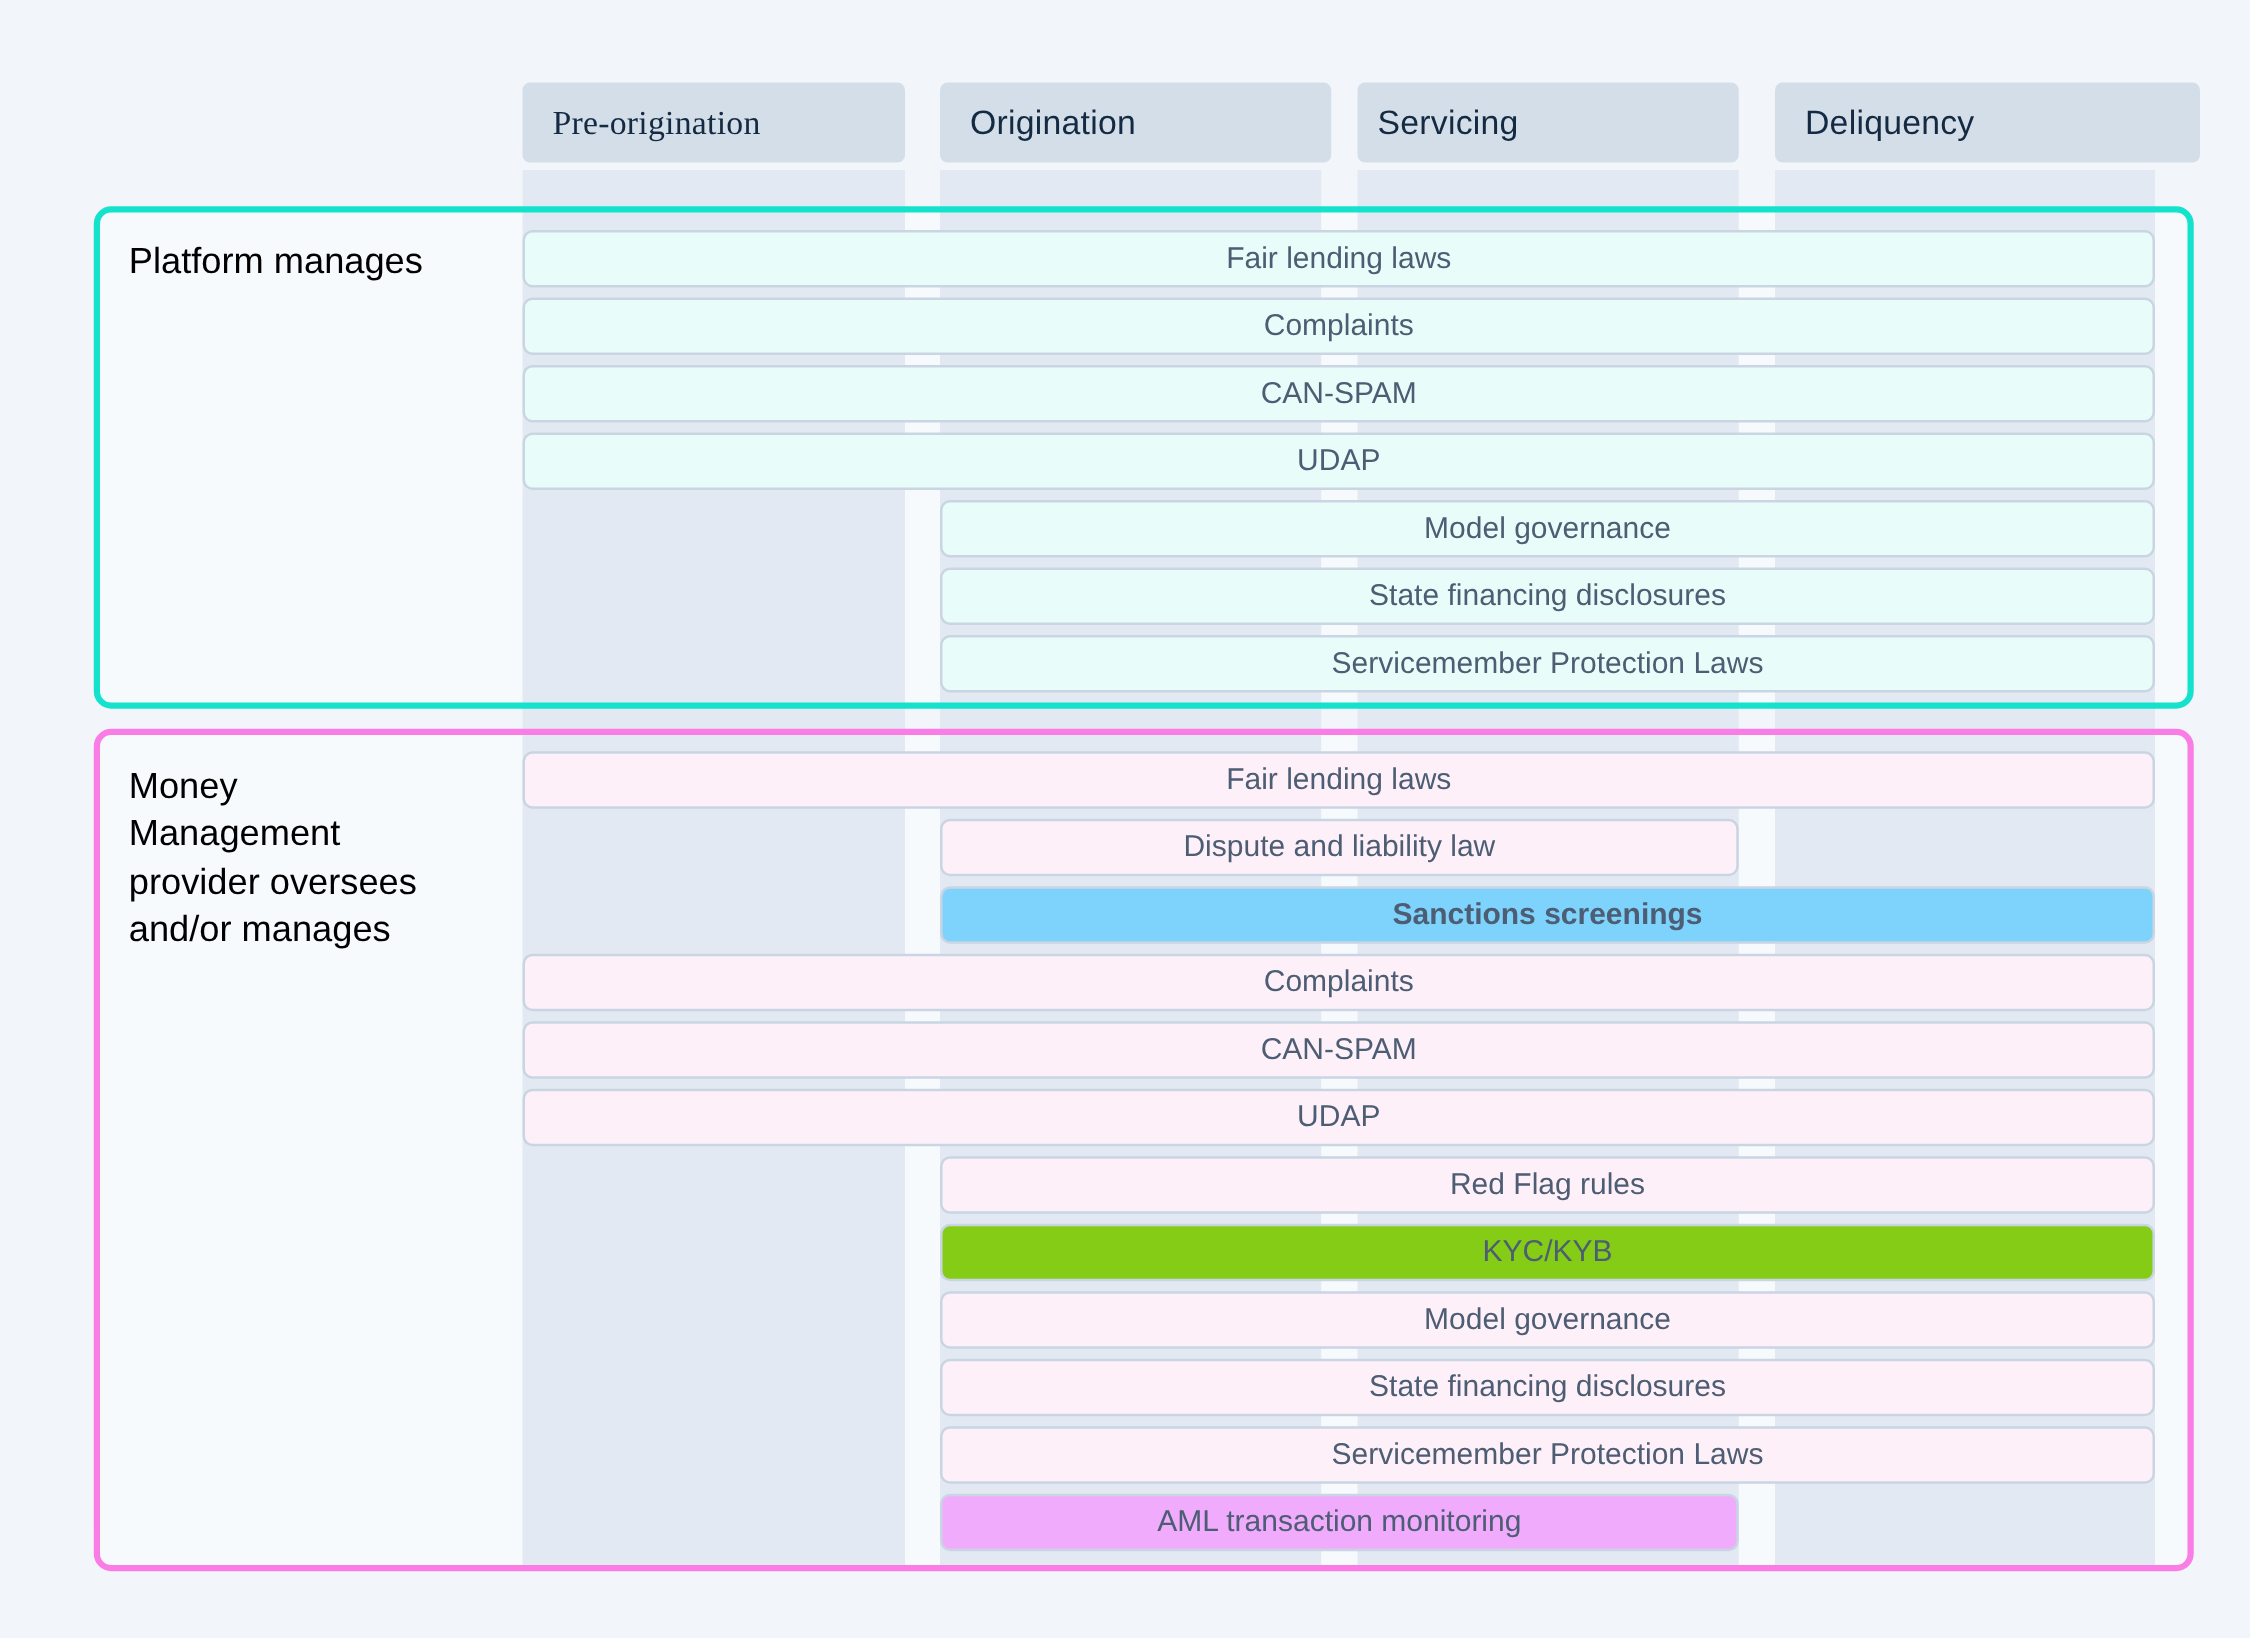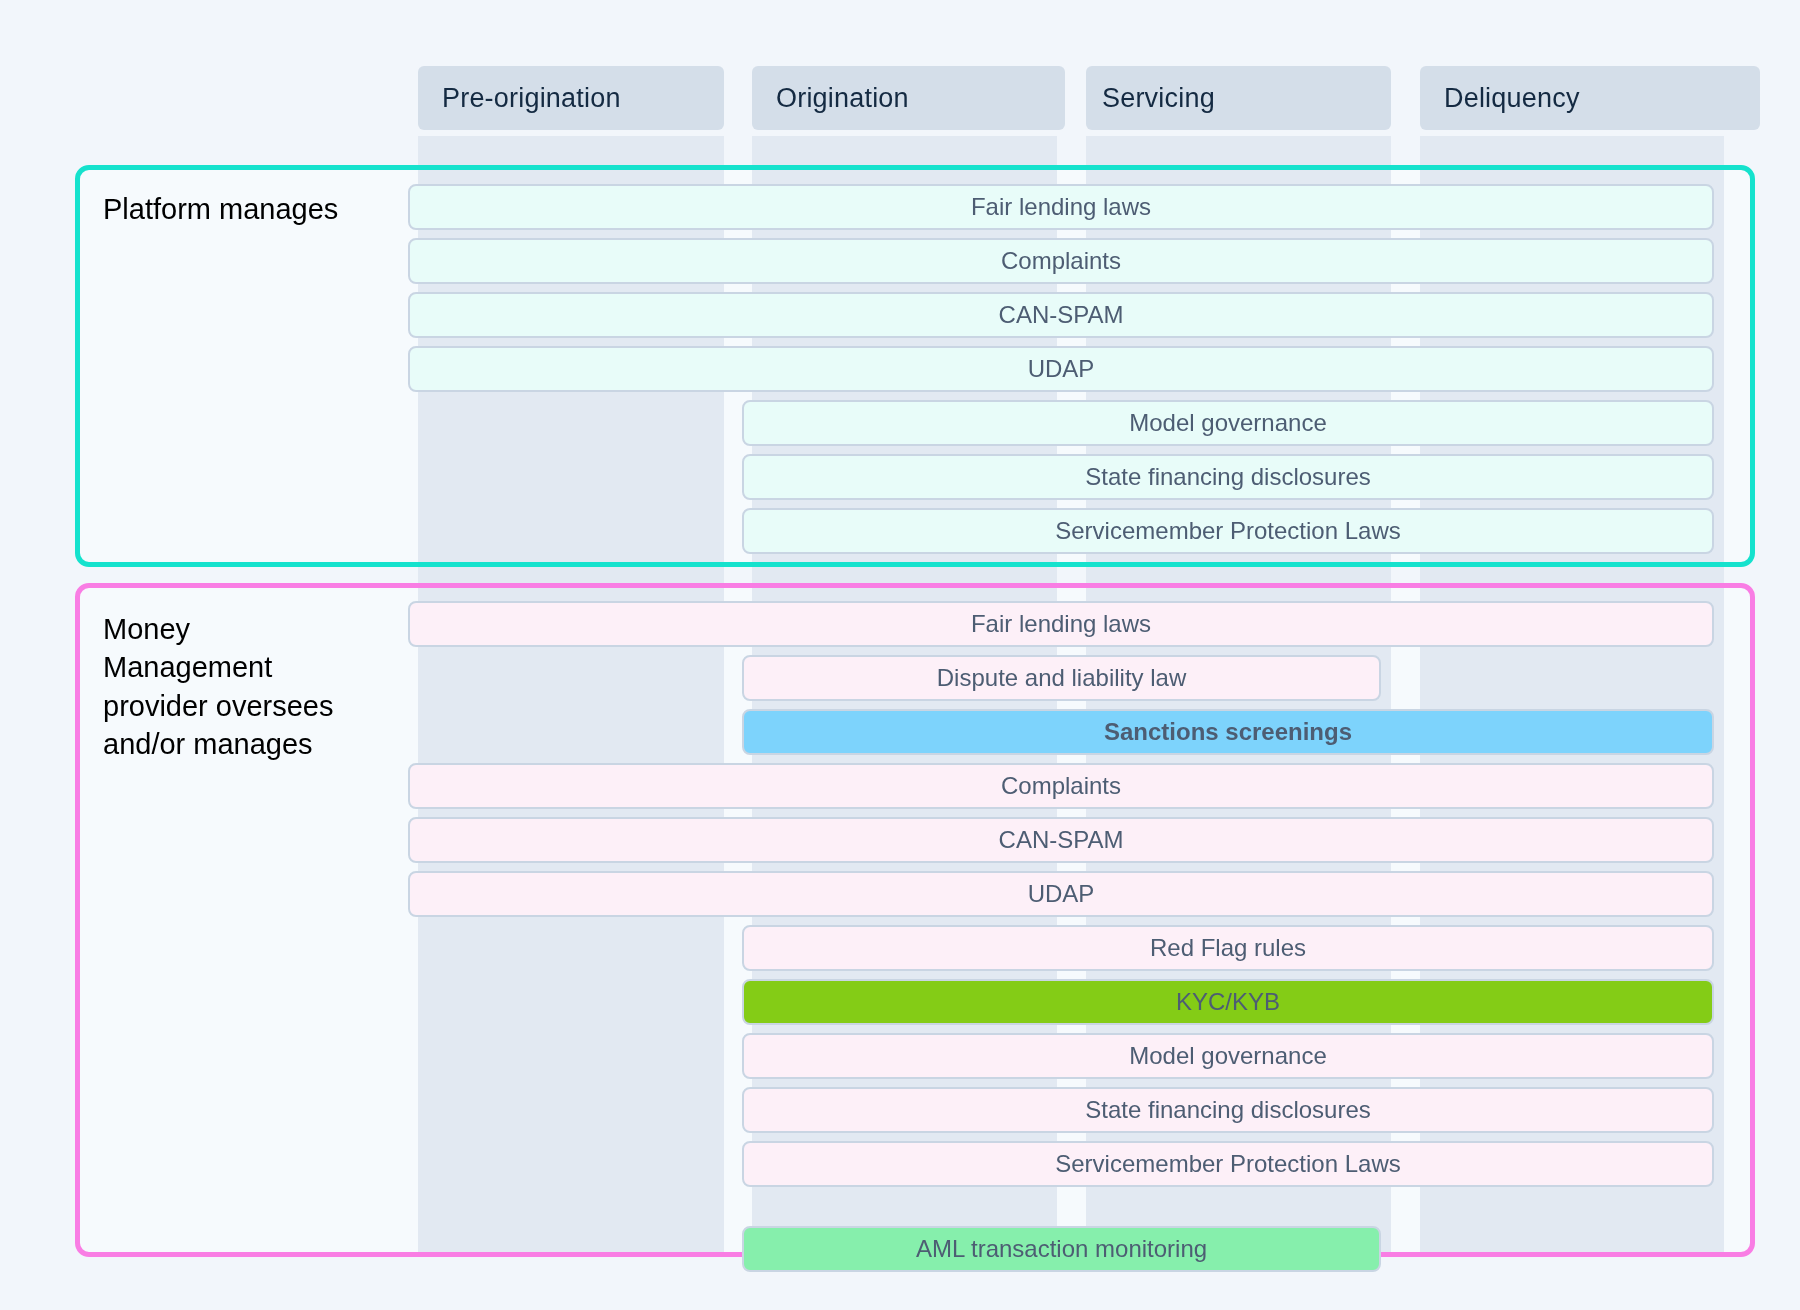--- a/index.html
+++ b/index.html
@@ -21,21 +21,21 @@
   .band.c4 { left:1420px; width:304px; }
 
   
   .col-header {
     position:absolute; top:66px; height:64px;
     background:#d4dee9; border-radius:6px;
     display:flex; align-items:center;
     padding-left:24px;
     font-size:27px; color:#142a42; letter-spacing:0.2px;
   }
-  .col-header.c1 { left:418px;  width:306px; }
+  .col-header.c1 { left:418px;  width:306px;font-family:Liberation Serif, serif; }
   .col-header.c2 { left:752px;  width:313px; }
   .col-header.c3 { left:1086px; width:305px;padding-left:16px; }
   .col-header.c4 { left:1420px; width:340px; }
 
   
   .group-bg {
     position:absolute; left:75px; width:1680px;
     background:#f6fafd; border-radius:14px;
   }
   .group-bg.g0 { top:165px; height:402px; }
@@ -52,21 +52,21 @@
   
   .group-label {
     position:absolute; left:103px; width:240px;
     font-size:29px; line-height:1.32; color:#000000;
   }
   .group-label.g0 { top:190px; }
   .group-label.g1 { top:610px; }
 
   
   .rows {
-    position:absolute; left:408px; width:1306px;
+    position:absolute; left:418px; width:1306px;
     display:flex; flex-direction:column; gap:8px;
   }
   .rows.g0 { top:184px; }
   .rows.g1 { top:601px; }
 
   .row {
     height:46px;
     border:2px solid #c9d5e3; border-radius:8px;
     display:flex; align-items:center; justify-content:center;
     font-size:24px; color:#4d5d73;
@@ -121,16 +121,16 @@
       <div class="row row-span-orig-serv" style="background: rgb(253, 240, 248); border-color: rgb(201, 213, 227);">Dispute and liability law</div>
       <div class="row row-span-orig-end" style="background: #7dd3fc; border-color: rgb(201, 213, 227); font-weight: bold;">Sanctions screenings</div>
       <div class="row row-span-all" style="background: rgb(253, 240, 248); border-color: rgb(201, 213, 227);">Complaints</div>
       <div class="row row-span-all" style="background: rgb(253, 240, 248); border-color: rgb(201, 213, 227);">CAN-SPAM</div>
       <div class="row row-span-all" style="background: rgb(253, 240, 248); border-color: rgb(201, 213, 227);">UDAP</div>
       <div class="row row-span-orig-end" style="background: rgb(253, 240, 248); border-color: rgb(201, 213, 227);">Red Flag rules</div>
       <div class="row row-span-orig-end" style="background: #84cc16; border-color: rgb(201, 213, 227);">KYC/KYB</div>
       <div class="row row-span-orig-end" style="background: rgb(253, 240, 248); border-color: rgb(201, 213, 227);">Model governance</div>
       <div class="row row-span-orig-end" style="background: rgb(253, 240, 248); border-color: rgb(201, 213, 227);">State financing disclosures</div>
       <div class="row row-span-orig-end" style="background: rgb(253, 240, 248); border-color: rgb(201, 213, 227);">Servicemember Protection Laws</div>
-      <div class="row row-span-orig-serv" style="background: #86efac; border-color: rgb(201, 213, 227); margin-top: 31px;">AML transaction monitoring</div>
+      <div class="row row-span-orig-serv" style="background: #f0abfc; border-color: rgb(201, 213, 227);">AML transaction monitoring</div>
     </div>
 
 </div>
 
 </body></html>

